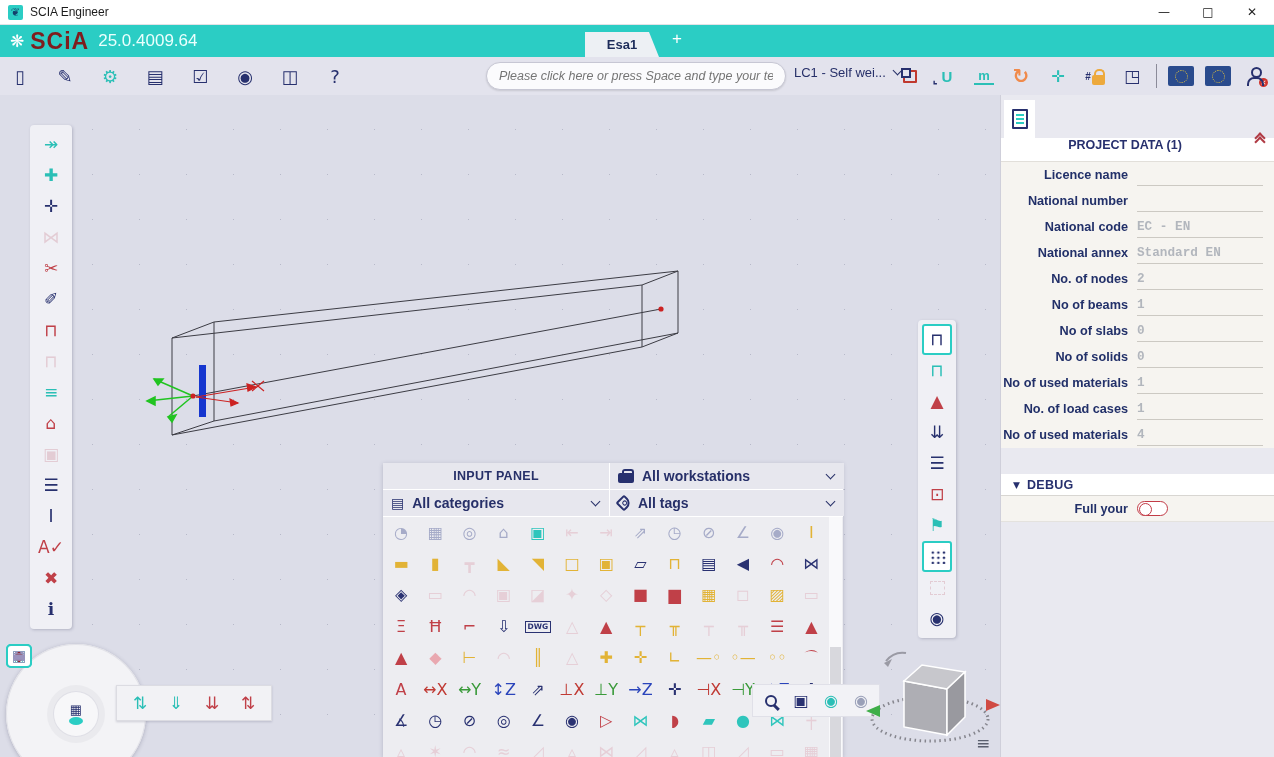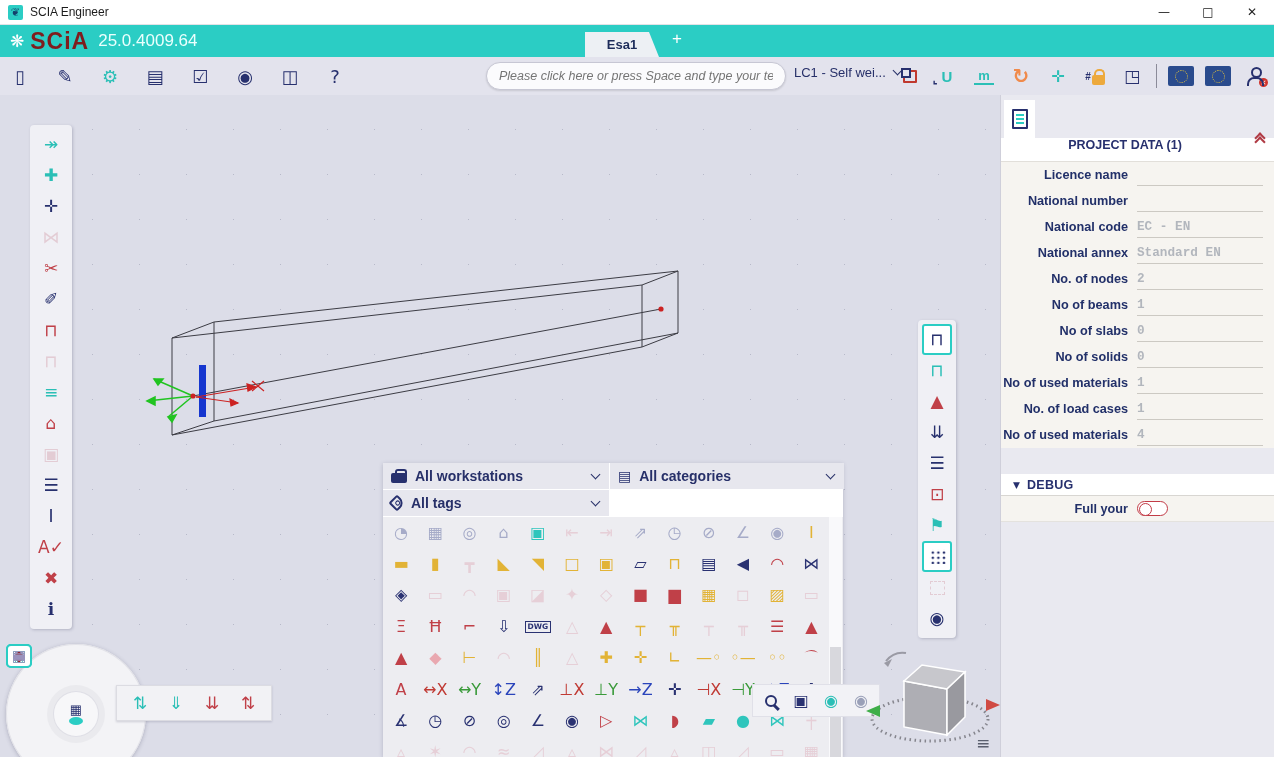--- a/index.html
+++ b/index.html
@@ -354,20 +354,21 @@
         <span class="mini-btn r">
           <span class="mini-glyph">⇊</span>
         </span>
         <span class="mini-btn r">
           <span class="mini-glyph">⇅</span>
         </span>
       </div>
 
     <div class="input-panel">
       <div class="ip-head">
+        <div class="ip-cell ip-title">INPUT PANEL</div>
         <div class="ip-cell">
           <span class="toolbox-icon"></span>
           <span class="cell-label">All workstations</span>
           <span class="chev"></span>
         </div>
         <div class="ip-cell">
           <span class="drawer-icon">▤</span>
           <span class="cell-label">All categories</span>
           <span class="chev"></span>
         </div>

